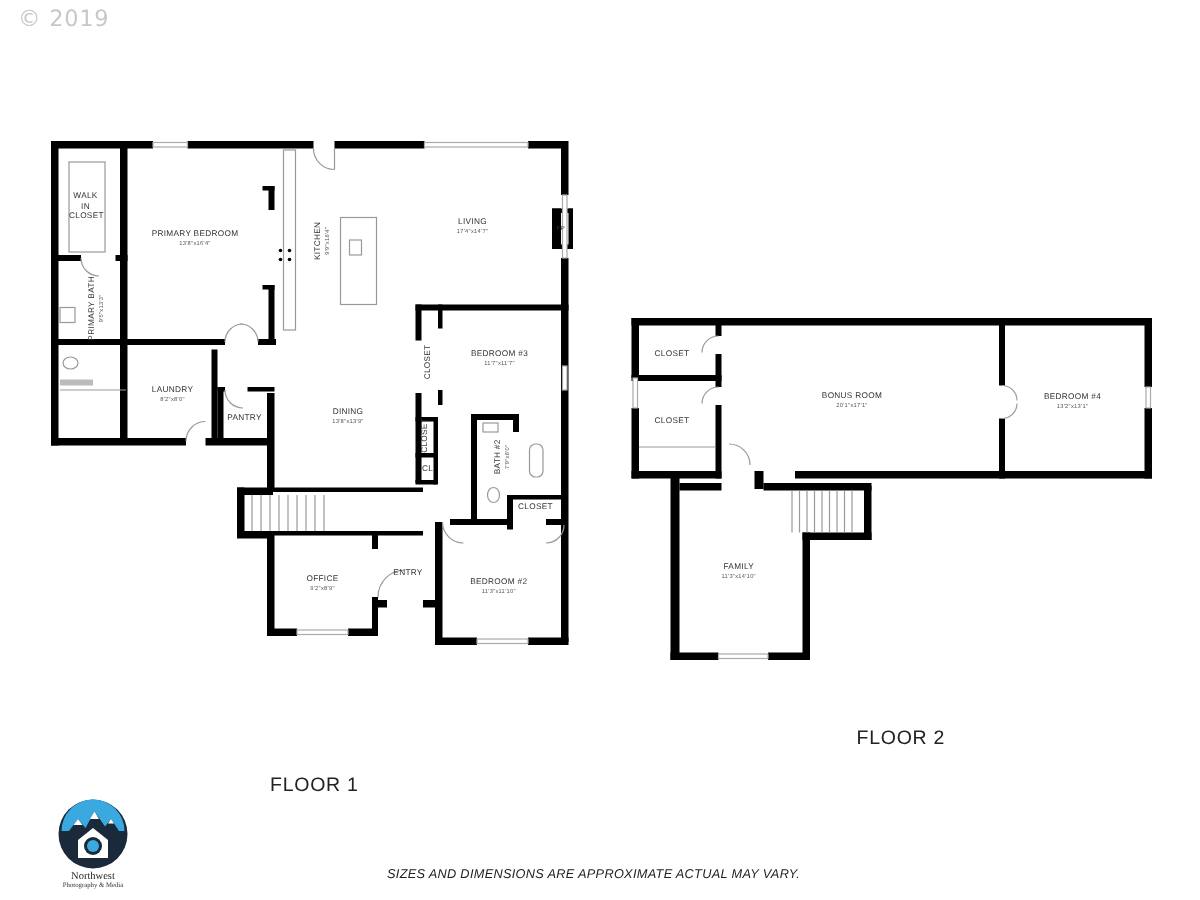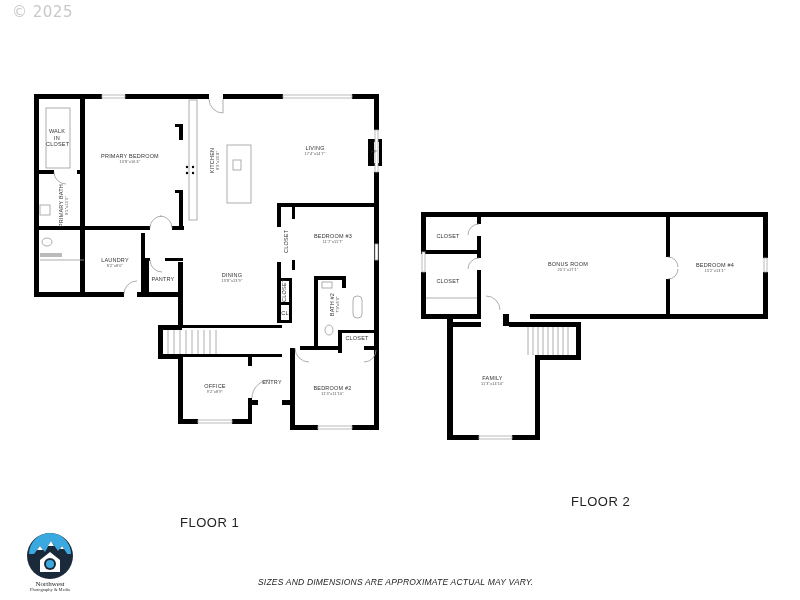--- a/index.html
+++ b/index.html
@@ -7,28 +7,28 @@
     .copyright { position: absolute; left: 12px; top: 3px; font-size: 15px; color: #c8c8c8; font-family: "DejaVu Sans", sans-serif; letter-spacing: 0.5px; }
     svg.plan { position: absolute; left: 0; top: 0; }
     .w { fill: #000; }
     .thin { stroke: #999; stroke-width: 0.8; fill: none; }
     .win { fill: #fff; stroke: #aaa; stroke-width: 0.8; }
     .label { position: absolute; font-size: 5.5px; text-align: center; color: #333; letter-spacing: 0.2px; white-space: nowrap; line-height: 1.2; }
     .label .dim { display: block; font-size: 3.8px; color: #555; }
     .vlabel { transform: rotate(-90deg); transform-origin: center center; }
     .floor-title { position: absolute; font-size: 13px; color: #222; letter-spacing: 0.5px; text-align: right; }
     .disclaimer { position: absolute; left: 258px; top: 577px; font-size: 8.5px; color: #222; letter-spacing: 0.2px; font-style: italic; }
-    .logo { position: absolute; left: 20px; top: 532px; width: 60px; height: 66px; text-align: center; }
+    .logo { position: absolute; left: 32px; top: 532px; width: 60px; height: 66px; text-align: center; }
     .logo-name { font-family: "Liberation Serif", serif; font-size: 7px; color: #222; margin-top: 1px; line-height: 1; }
     .logo-sub { font-family: "Liberation Serif", serif; font-size: 4.5px; color: #333; line-height: 1.1; }
   </style>
 </head>
 <body>
 
-<div class="copyright">© 2025</div>
+<div class="copyright">© 2019</div>
 
 <svg class="plan" width="800" height="600" viewBox="0 0 800 600">
 
   <g>
 
     <rect class="w" x="34" y="94" width="68" height="5"></rect>
     <rect class="w" x="125" y="94" width="84" height="5"></rect>
     <rect class="w" x="223" y="94" width="60" height="5"></rect>
     <rect class="w" x="352" y="94" width="26" height="5"></rect>
 
@@ -227,21 +227,21 @@
 <div class="label" style="left:258px;top:379px;width:28px;">ENTRY</div>
 <div class="label" style="left:305px;top:385px;width:55px;"><span>BEDROOM #2</span><span class="dim">11'3"x11'10"</span></div>
 
 <div class="label" style="left:430px;top:233px;width:36px;">CLOSET</div>
 <div class="label" style="left:430px;top:278px;width:36px;">CLOSET</div>
 <div class="label" style="left:543px;top:261px;width:50px;"><span>BONUS ROOM</span><span class="dim">20'1"x17'1"</span></div>
 <div class="label" style="left:690px;top:262px;width:50px;"><span>BEDROOM #4</span><span class="dim">13'2"x13'1"</span></div>
 <div class="label" style="left:470px;top:375px;width:45px;"><span>FAMILY</span><span class="dim">11'3"x14'10"</span></div>
 
 <div class="floor-title" style="left:180px;top:515px;">FLOOR 1</div>
-<div class="floor-title" style="left:571px;top:494px;">FLOOR 2</div>
+<div class="floor-title" style="left:571px;top:484px;">FLOOR 2</div>
 
 <div class="disclaimer">SIZES AND DIMENSIONS ARE APPROXIMATE ACTUAL MAY VARY.</div>
 
 <div class="logo">
   <svg width="48" height="48" viewBox="0 0 48 48" style="display:block;margin:0 auto;">
     <circle cx="24" cy="24" r="23" fill="#1b2a3a"></circle>
     <path d="M3 22 A21 21 0 0 1 45 22 Z" fill="#3aa9e0"></path>
     <path d="M5 26 L14 14 L19 20 L25 9 L32 19 L36 14 L44 26 Z" fill="#1b2a3a"></path>
     <path d="M11 18 L14 14 L17 18 Z M22 14 L25 9 L28 14 Z M34 17 L36 14 L38 17 Z" fill="#ffffff"></path>
     <path d="M14 28 L24 20 L34 28 L34 40 L14 40 Z" fill="#ffffff"></path>

